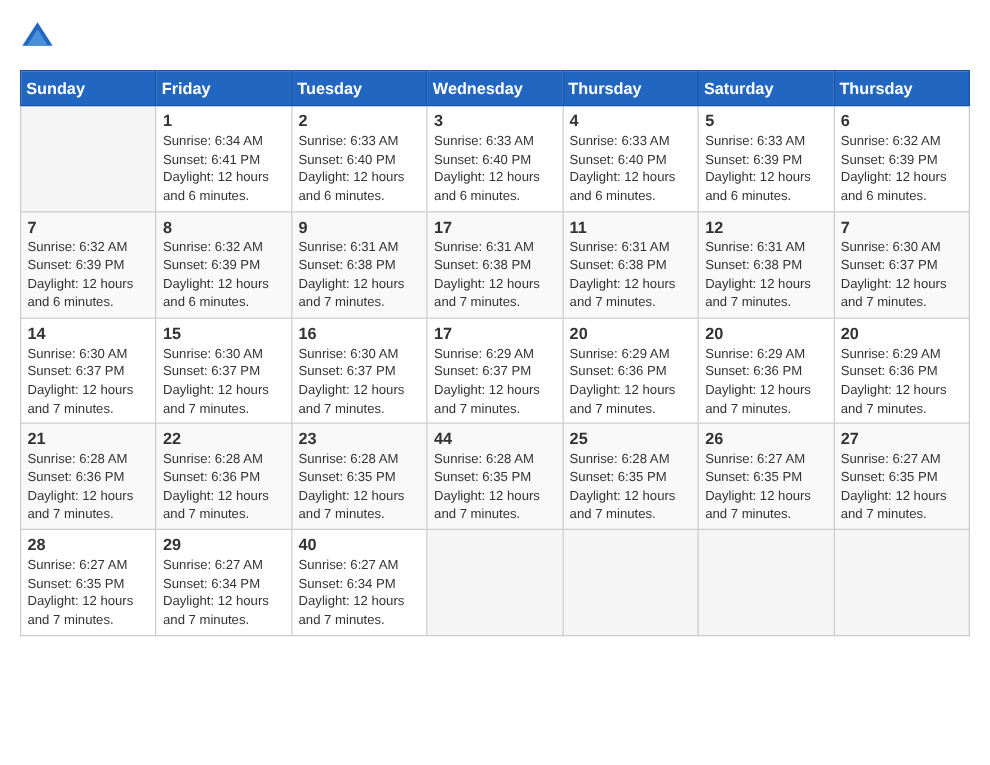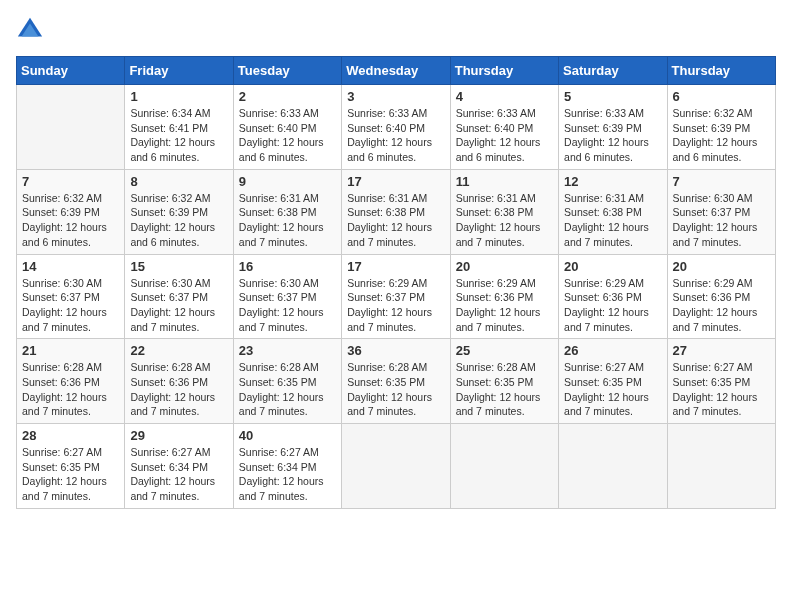--- a/index.html
+++ b/index.html
@@ -223,21 +223,21 @@
         </td>
         <td>
           <span class="day-number">22</span>
           <div class="day-info">Sunrise: 6:28 AM<br>Sunset: 6:36 PM<br>Daylight: 12 hours<br>and 7 minutes.</div>
         </td>
         <td>
           <span class="day-number">23</span>
           <div class="day-info">Sunrise: 6:28 AM<br>Sunset: 6:35 PM<br>Daylight: 12 hours<br>and 7 minutes.</div>
         </td>
         <td>
-          <span class="day-number">36</span>
+          <span class="day-number">44</span>
           <div class="day-info">Sunrise: 6:28 AM<br>Sunset: 6:35 PM<br>Daylight: 12 hours<br>and 7 minutes.</div>
         </td>
         <td>
           <span class="day-number">25</span>
           <div class="day-info">Sunrise: 6:28 AM<br>Sunset: 6:35 PM<br>Daylight: 12 hours<br>and 7 minutes.</div>
         </td>
         <td>
           <span class="day-number">26</span>
           <div class="day-info">Sunrise: 6:27 AM<br>Sunset: 6:35 PM<br>Daylight: 12 hours<br>and 7 minutes.</div>
         </td>

